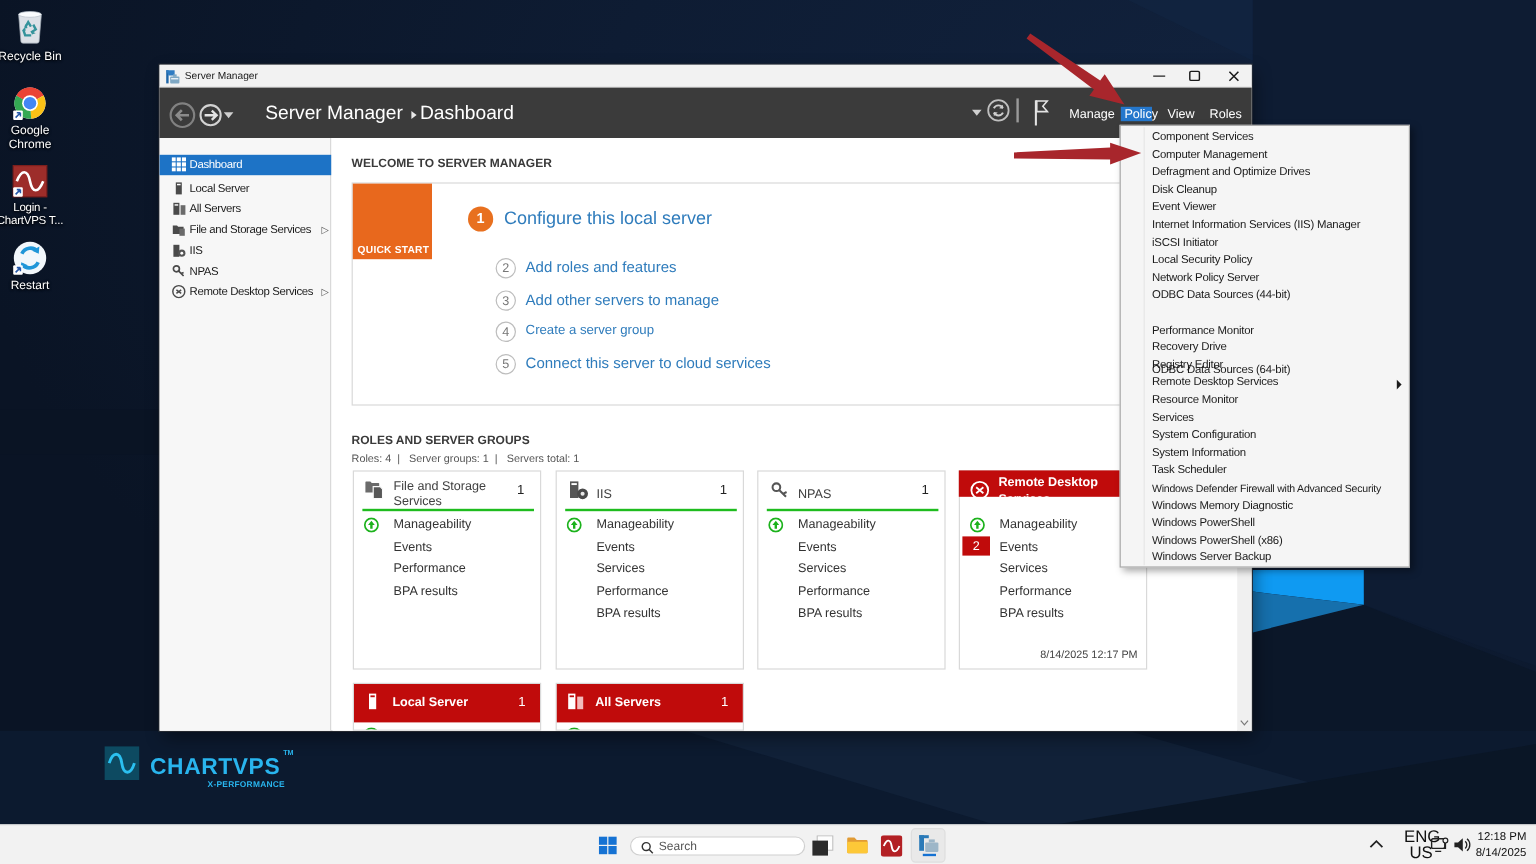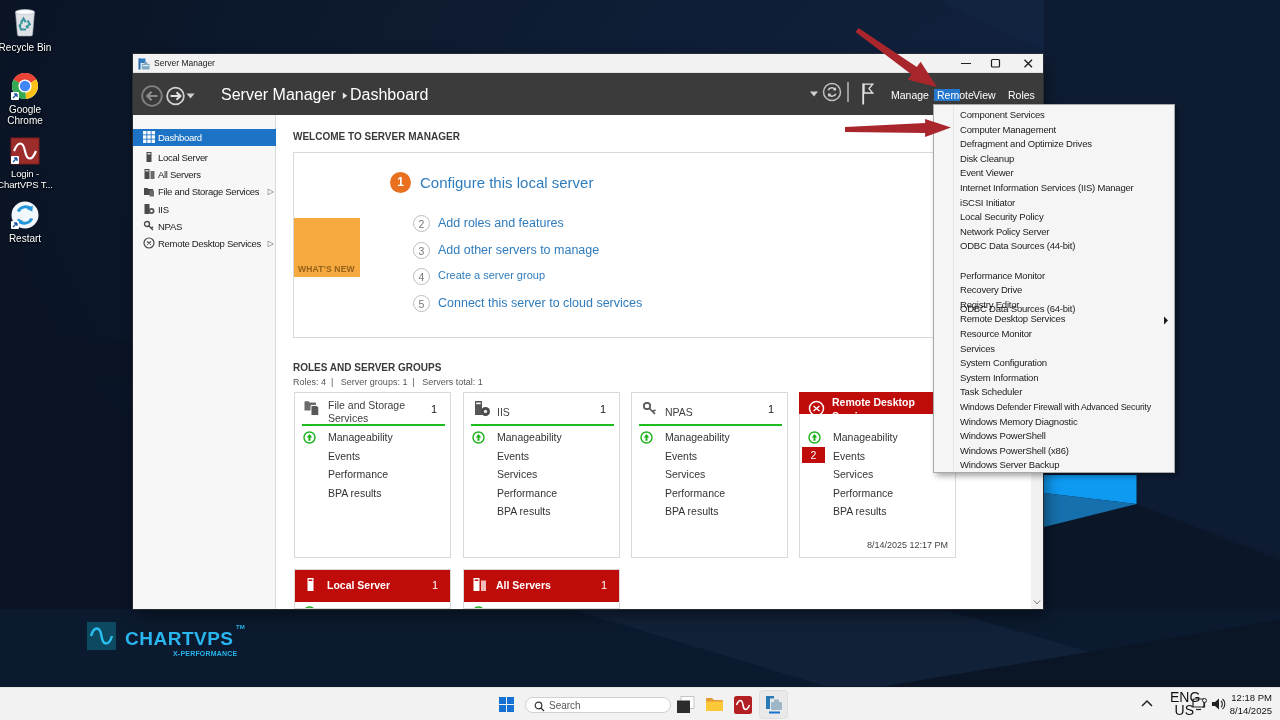--- a/index.html
+++ b/index.html
@@ -192,21 +192,21 @@
       <path d="M13.8 5.2 L13.8 8.6 L10.6 8.2 Z" fill="#cfcfcf"></path>
       <path d="M6.2 14.8 L6.2 11.4 L9.4 11.8 Z" fill="#cfcfcf"></path>
     </svg>
     <div class="abs" style="left:714px;top:9px;width:1.5px;height:20px;background:#9a9a9a;"></div>
     <svg class="abs" style="left:729px;top:10px" width="12" height="22" viewBox="0 0 12 22">
       <path d="M1.2 0.5 L1.2 21.5" stroke="#e3e3e3" stroke-width="1.8"></path>
       <path d="M2 1.2 L10.8 1.2 L7 5.6 L10.8 10 L2 10 Z" fill="none" stroke="#e3e3e3" stroke-width="1.3"></path>
     </svg>
     <span class="menuword" style="left:758px;">Manage</span>
     <div class="abs" style="left:801px;top:16px;width:26px;height:12px;background:#2577cc;"></div>
-    <span class="menuword" style="left:804px;">Remote</span>
+    <span class="menuword" style="left:804px;">Policy</span>
     <span class="menuword" style="left:840px;">View</span>
     <span class="menuword" style="left:875px;">Roles</span>
   </div>
 
   <div id="sidebar">
     <div class="srow sel" style="top:14px;">
       <svg class="ic" viewBox="0 0 12 12">
           <g fill="#fff">
             <rect x="0" y="0" width="3.4" height="3.4"></rect>
             <rect x="4.3" y="0" width="3.4" height="3.4"></rect>
@@ -272,22 +272,22 @@
   <div id="content"></div>
   <div id="scrollstrip">
     <svg style="position:absolute;bottom:1px;left:0" width="12" height="12">
         <path d="M3 4.5 L6 8 L9 4.5" stroke="#7a7a7a" stroke-width="1" fill="none"></path>
       </svg>
   </div>
 
   <div class="abs h1" style="left:160px;top:77px;">WELCOME TO SERVER MANAGER</div>
 
   <div id="tile">
-    <div class="oband" style="top:64.5px;height:59.5px;background:#f6a93f;">
-        <span style="color:#96621a;">WHAT'S NEW</span>
+    <div class="oband" style="top:0px;height:62.5px;background:#e8681d;">
+        <span>QUICK START</span>
       </div>
     <div class="numc" style="left:96px;top:19px;width:21px;height:21px;background:#e8701f;color:#fff;font-size:12px;font-weight:bold;line-height:21px;">1</div>
     <div class="bluelink" style="left:126px;top:21px;font-size:15px;">Configure this local server</div>
     <div class="numc" style="left:119px;top:62px;width:17px;height:17px;background:#fff;border:1px solid #bdbdbd;color:#777;font-size:10.5px;line-height:16px;">2</div>
     <div class="bluelink" style="left:144px;top:63px;font-size:12.5px;">Add roles and features</div>
     <div class="numc" style="left:119px;top:89px;width:17px;height:17px;background:#fff;border:1px solid #bdbdbd;color:#777;font-size:10.5px;line-height:16px;">3</div>
     <div class="bluelink" style="left:144px;top:90px;font-size:12.5px;">Add other servers to manage</div>
     <div class="numc" style="left:119px;top:115px;width:17px;height:17px;background:#fff;border:1px solid #bdbdbd;color:#777;font-size:10.5px;line-height:16px;">4</div>
     <div class="bluelink" style="left:144px;top:116px;font-size:11px;">Create a server group</div>
     <div class="numc" style="left:119px;top:142px;width:17px;height:17px;background:#fff;border:1px solid #bdbdbd;color:#777;font-size:10.5px;line-height:16px;">5</div>

